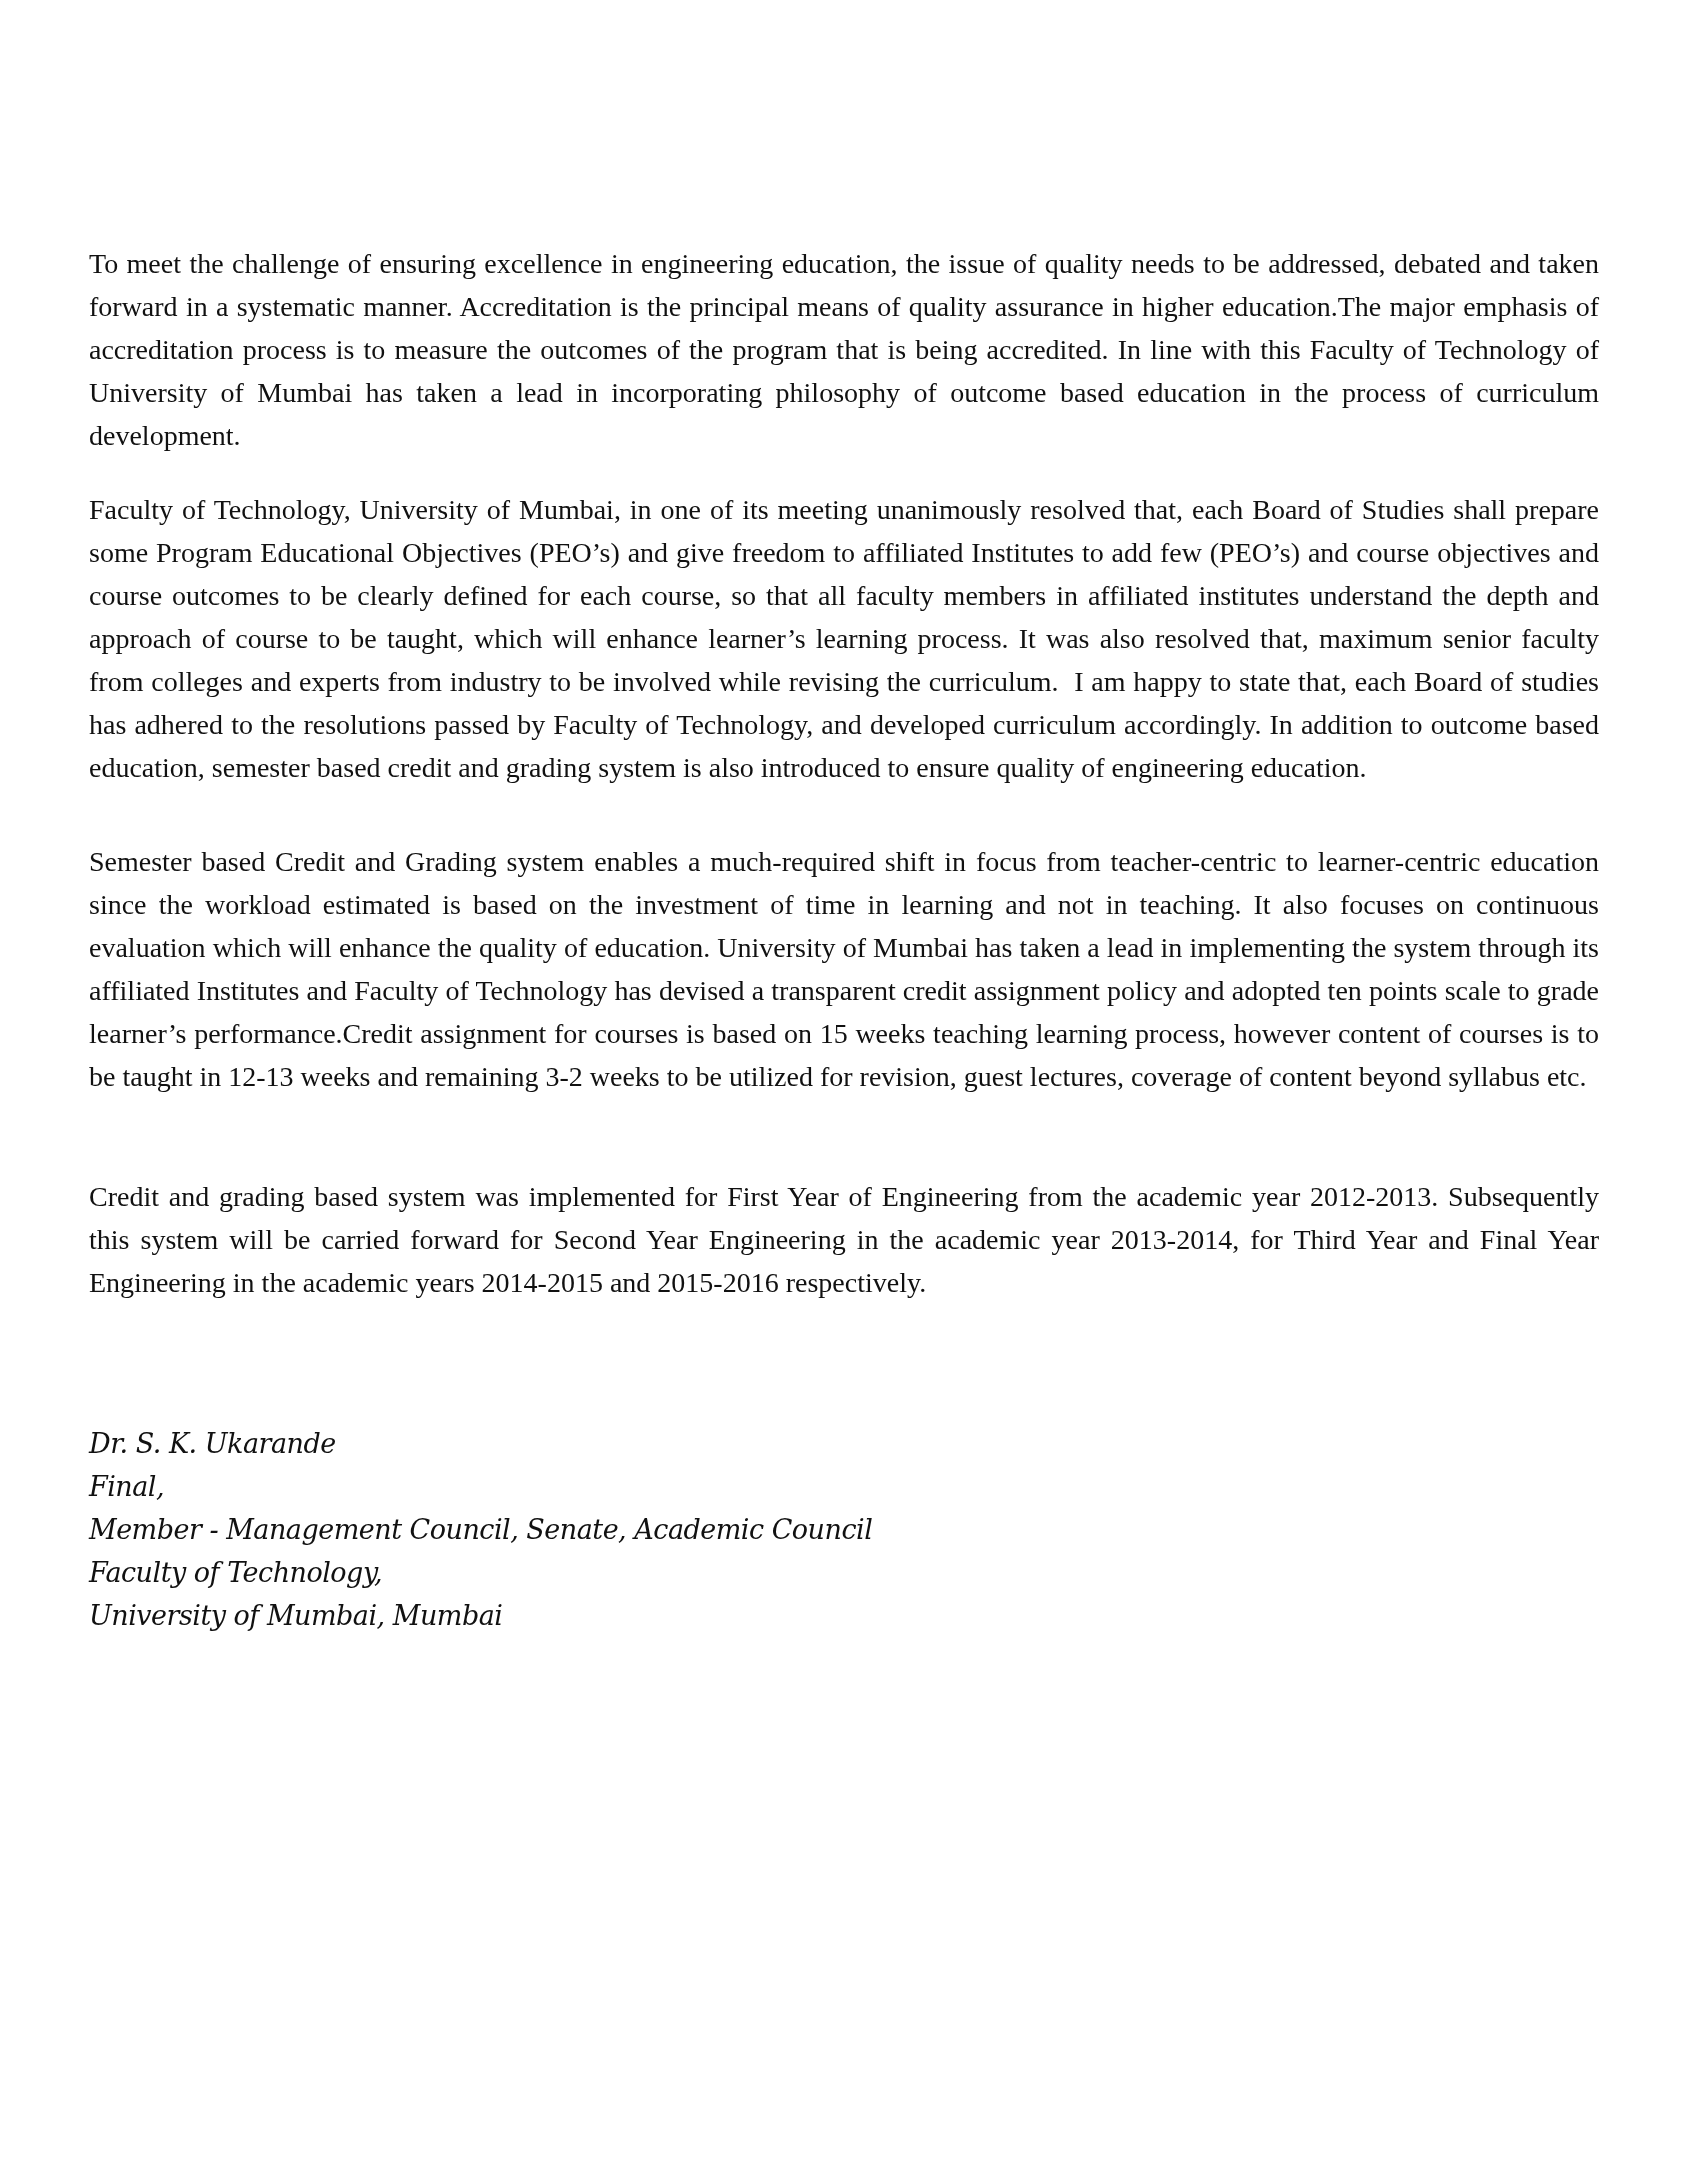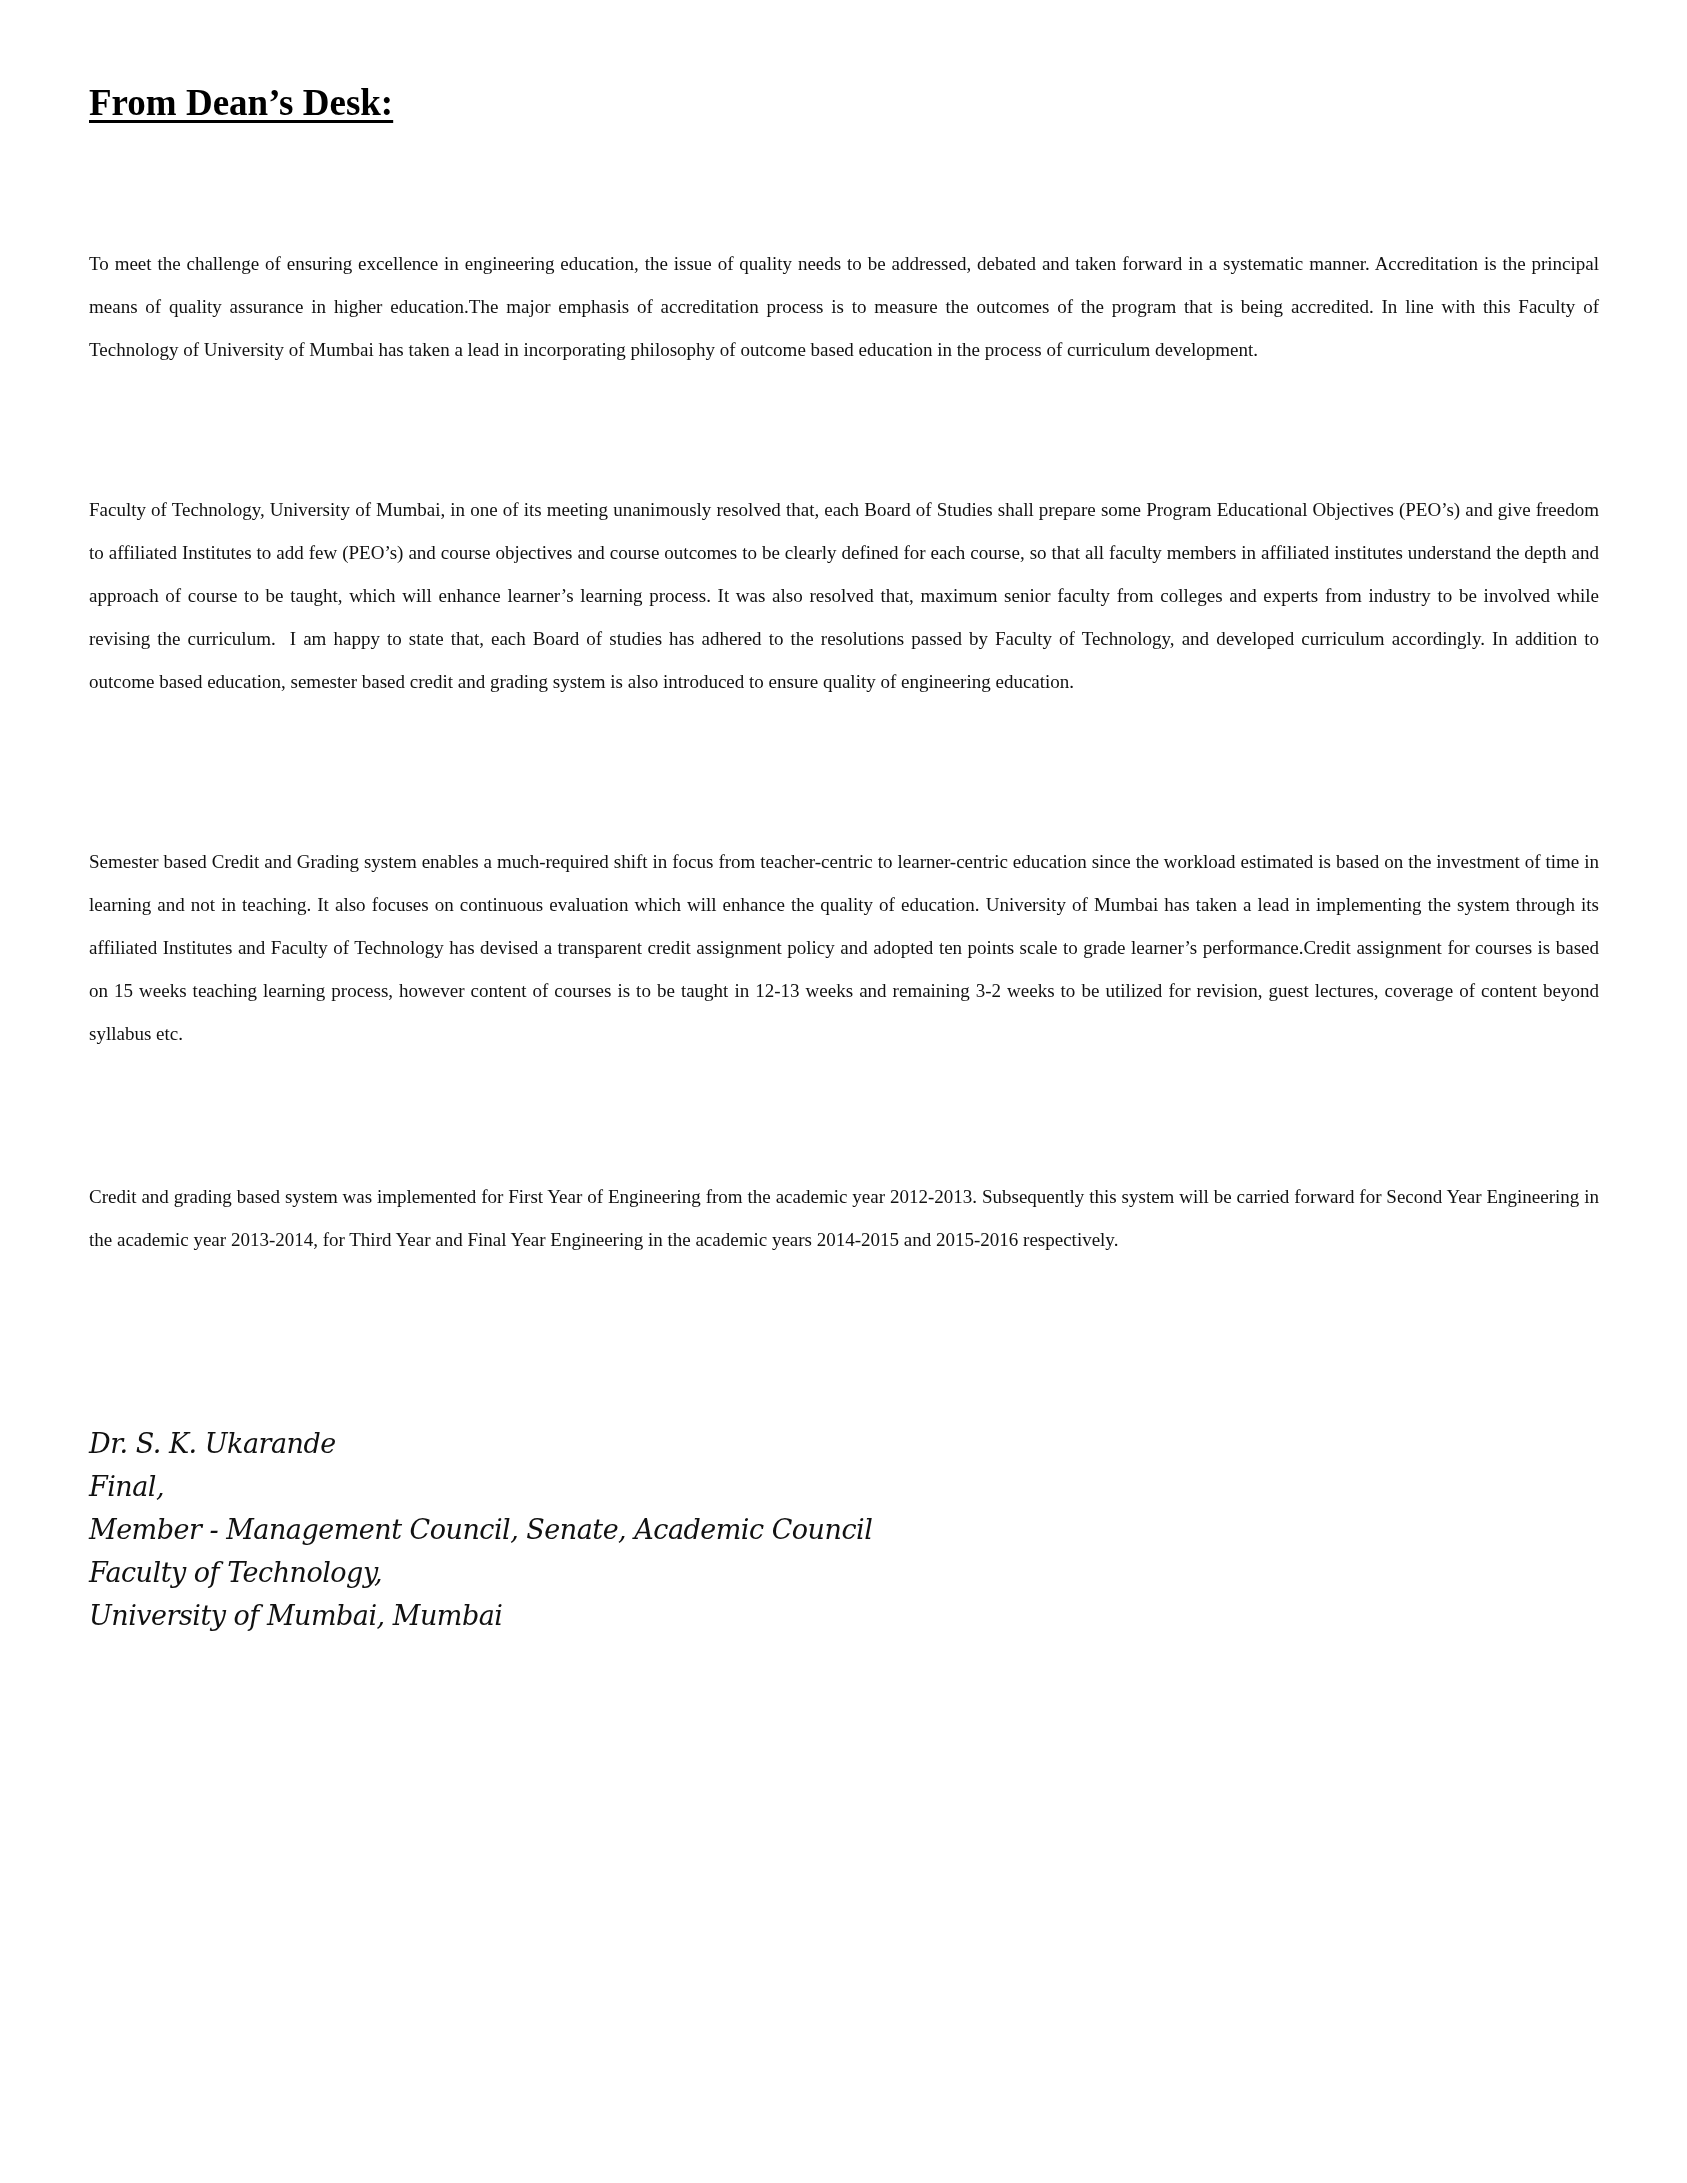--- a/index.html
+++ b/index.html
@@ -34,21 +34,21 @@
     text-decoration-thickness: 3.3px;
     text-underline-offset: 5px;
     color: #000000;
   }
   .body-text {
     position: absolute;
     left: 89px;
     width: 1510px;
     margin: 0;
     font-family: "Liberation Serif", serif;
-    font-size: 19px;
+    font-size: 28px;
     line-height: 43px;
     text-align: justify;
     color: #111111;
     white-space: pre-wrap;
   }
   #para-1 { top: 242px; }
   #para-2 { top: 488px; }
   #para-3 { top: 840px; }
   #para-4 { top: 1175px; }
   .signature {
@@ -63,21 +63,20 @@
     font-style: italic;
   }
   .signature div {
     white-space: nowrap;
   }
 </style>
 </head>
 <body>
 
 <div class="page">
-  <h1 class="title">From Dean’s Desk:</h1>
 
   <p class="body-text" id="para-1">To meet the challenge of ensuring excellence in engineering education, the issue of quality needs to be addressed, debated and taken forward in a systematic manner. Accreditation is the principal means of quality assurance in higher education.The major emphasis of accreditation process is to measure the outcomes of the program that is being accredited. In line with this Faculty of Technology of University of Mumbai has taken a lead in incorporating philosophy of outcome based education in the process of curriculum development.</p>
   <p class="body-text" id="para-2">Faculty of Technology, University of Mumbai, in one of its meeting unanimously resolved that, each Board of Studies shall prepare some Program Educational Objectives (PEO’s) and give freedom to affiliated Institutes to add few (PEO’s) and course objectives and course outcomes to be clearly defined for each course, so that all faculty members in affiliated institutes understand the depth and approach of course to be taught, which will enhance learner’s learning process. It was also resolved that, maximum senior faculty from colleges and experts from industry to be involved while revising the curriculum.  I am happy to state that, each Board of studies has adhered to the resolutions passed by Faculty of Technology, and developed curriculum accordingly. In addition to outcome based education, semester based credit and grading system is also introduced to ensure quality of engineering education.</p>
   <p class="body-text" id="para-3">Semester based Credit and Grading system enables a much-required shift in focus from teacher-centric to learner-centric education since the workload estimated is based on the investment of time in learning and not in teaching. It also focuses on continuous evaluation which will enhance the quality of education. University of Mumbai has taken a lead in implementing the system through its affiliated Institutes and Faculty of Technology has devised a transparent credit assignment policy and adopted ten points scale to grade learner’s performance.Credit assignment for courses is based on 15 weeks teaching learning process, however content of courses is to be taught in 12-13 weeks and remaining 3-2 weeks to be utilized for revision, guest lectures, coverage of content beyond syllabus etc.</p>
   <p class="body-text" id="para-4">Credit and grading based system was implemented for First Year of Engineering from the academic year 2012-2013. Subsequently this system will be carried forward for Second Year Engineering in the academic year 2013-2014, for Third Year and Final Year Engineering in the academic years 2014-2015 and 2015-2016 respectively.</p>
 
   <div class="signature">
     <div>Dr. S. K. Ukarande</div>
     <div>Final,</div>
     <div>Member - Management Council, Senate, Academic Council</div>

